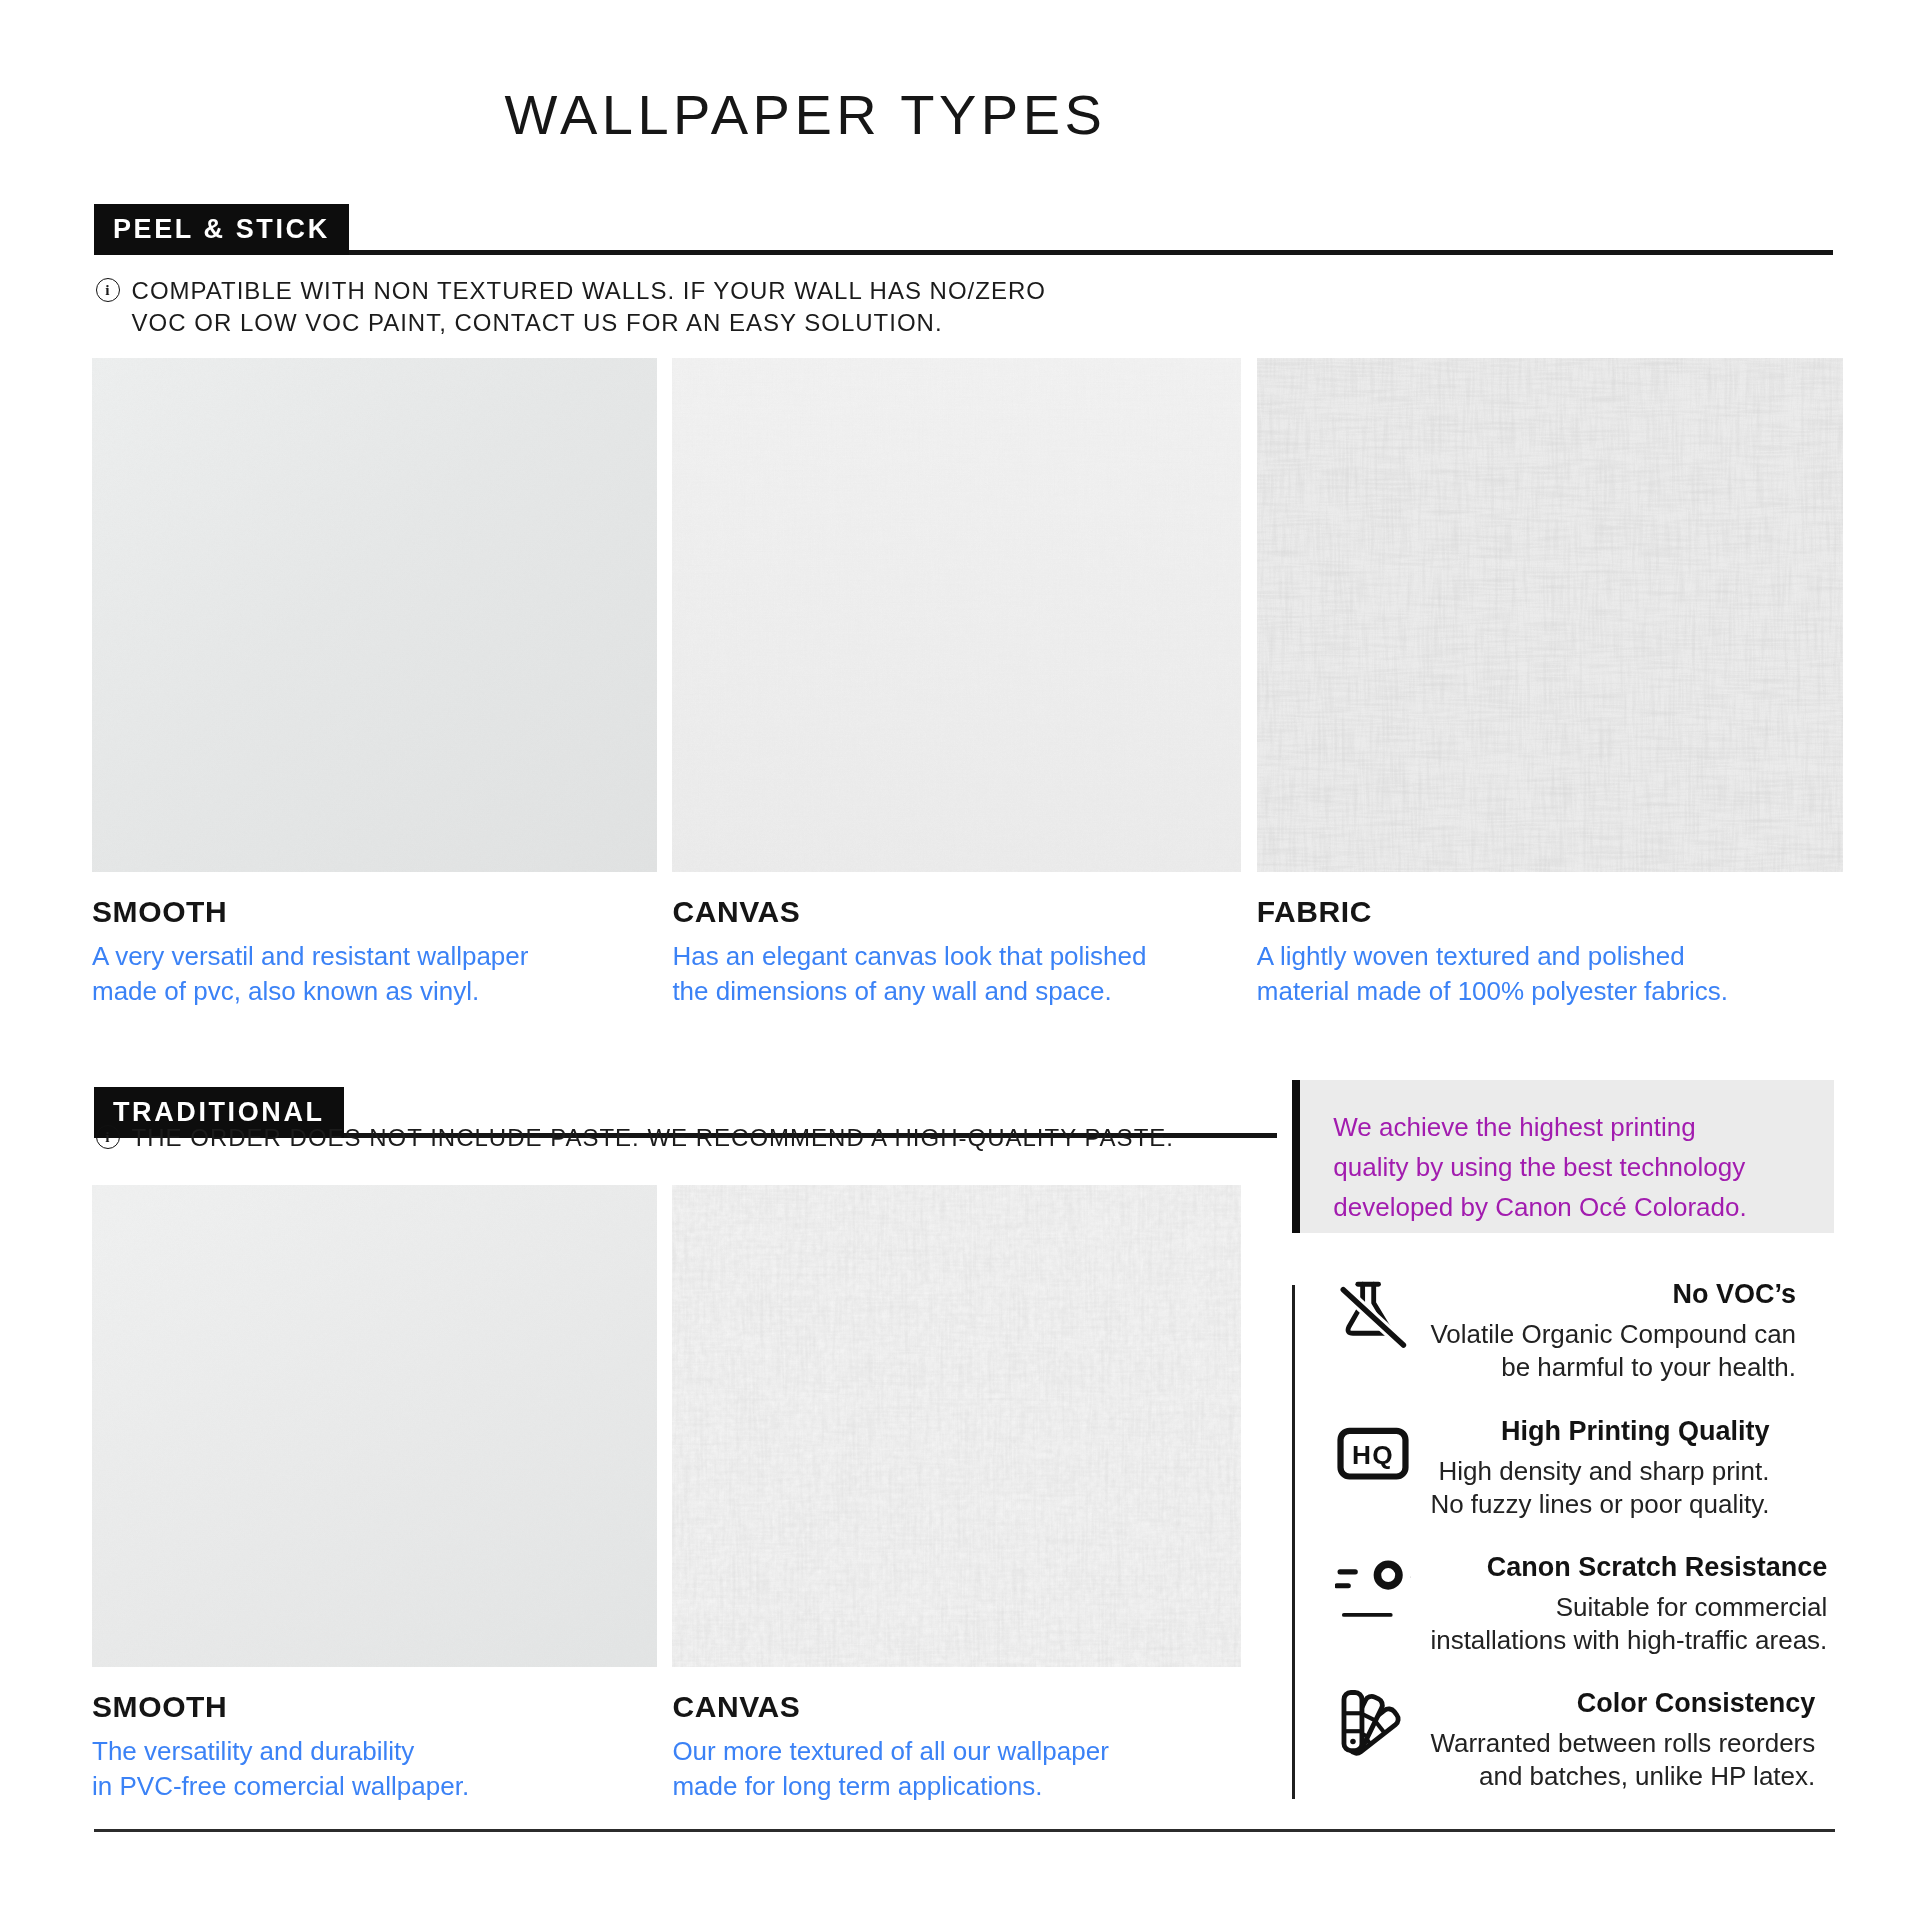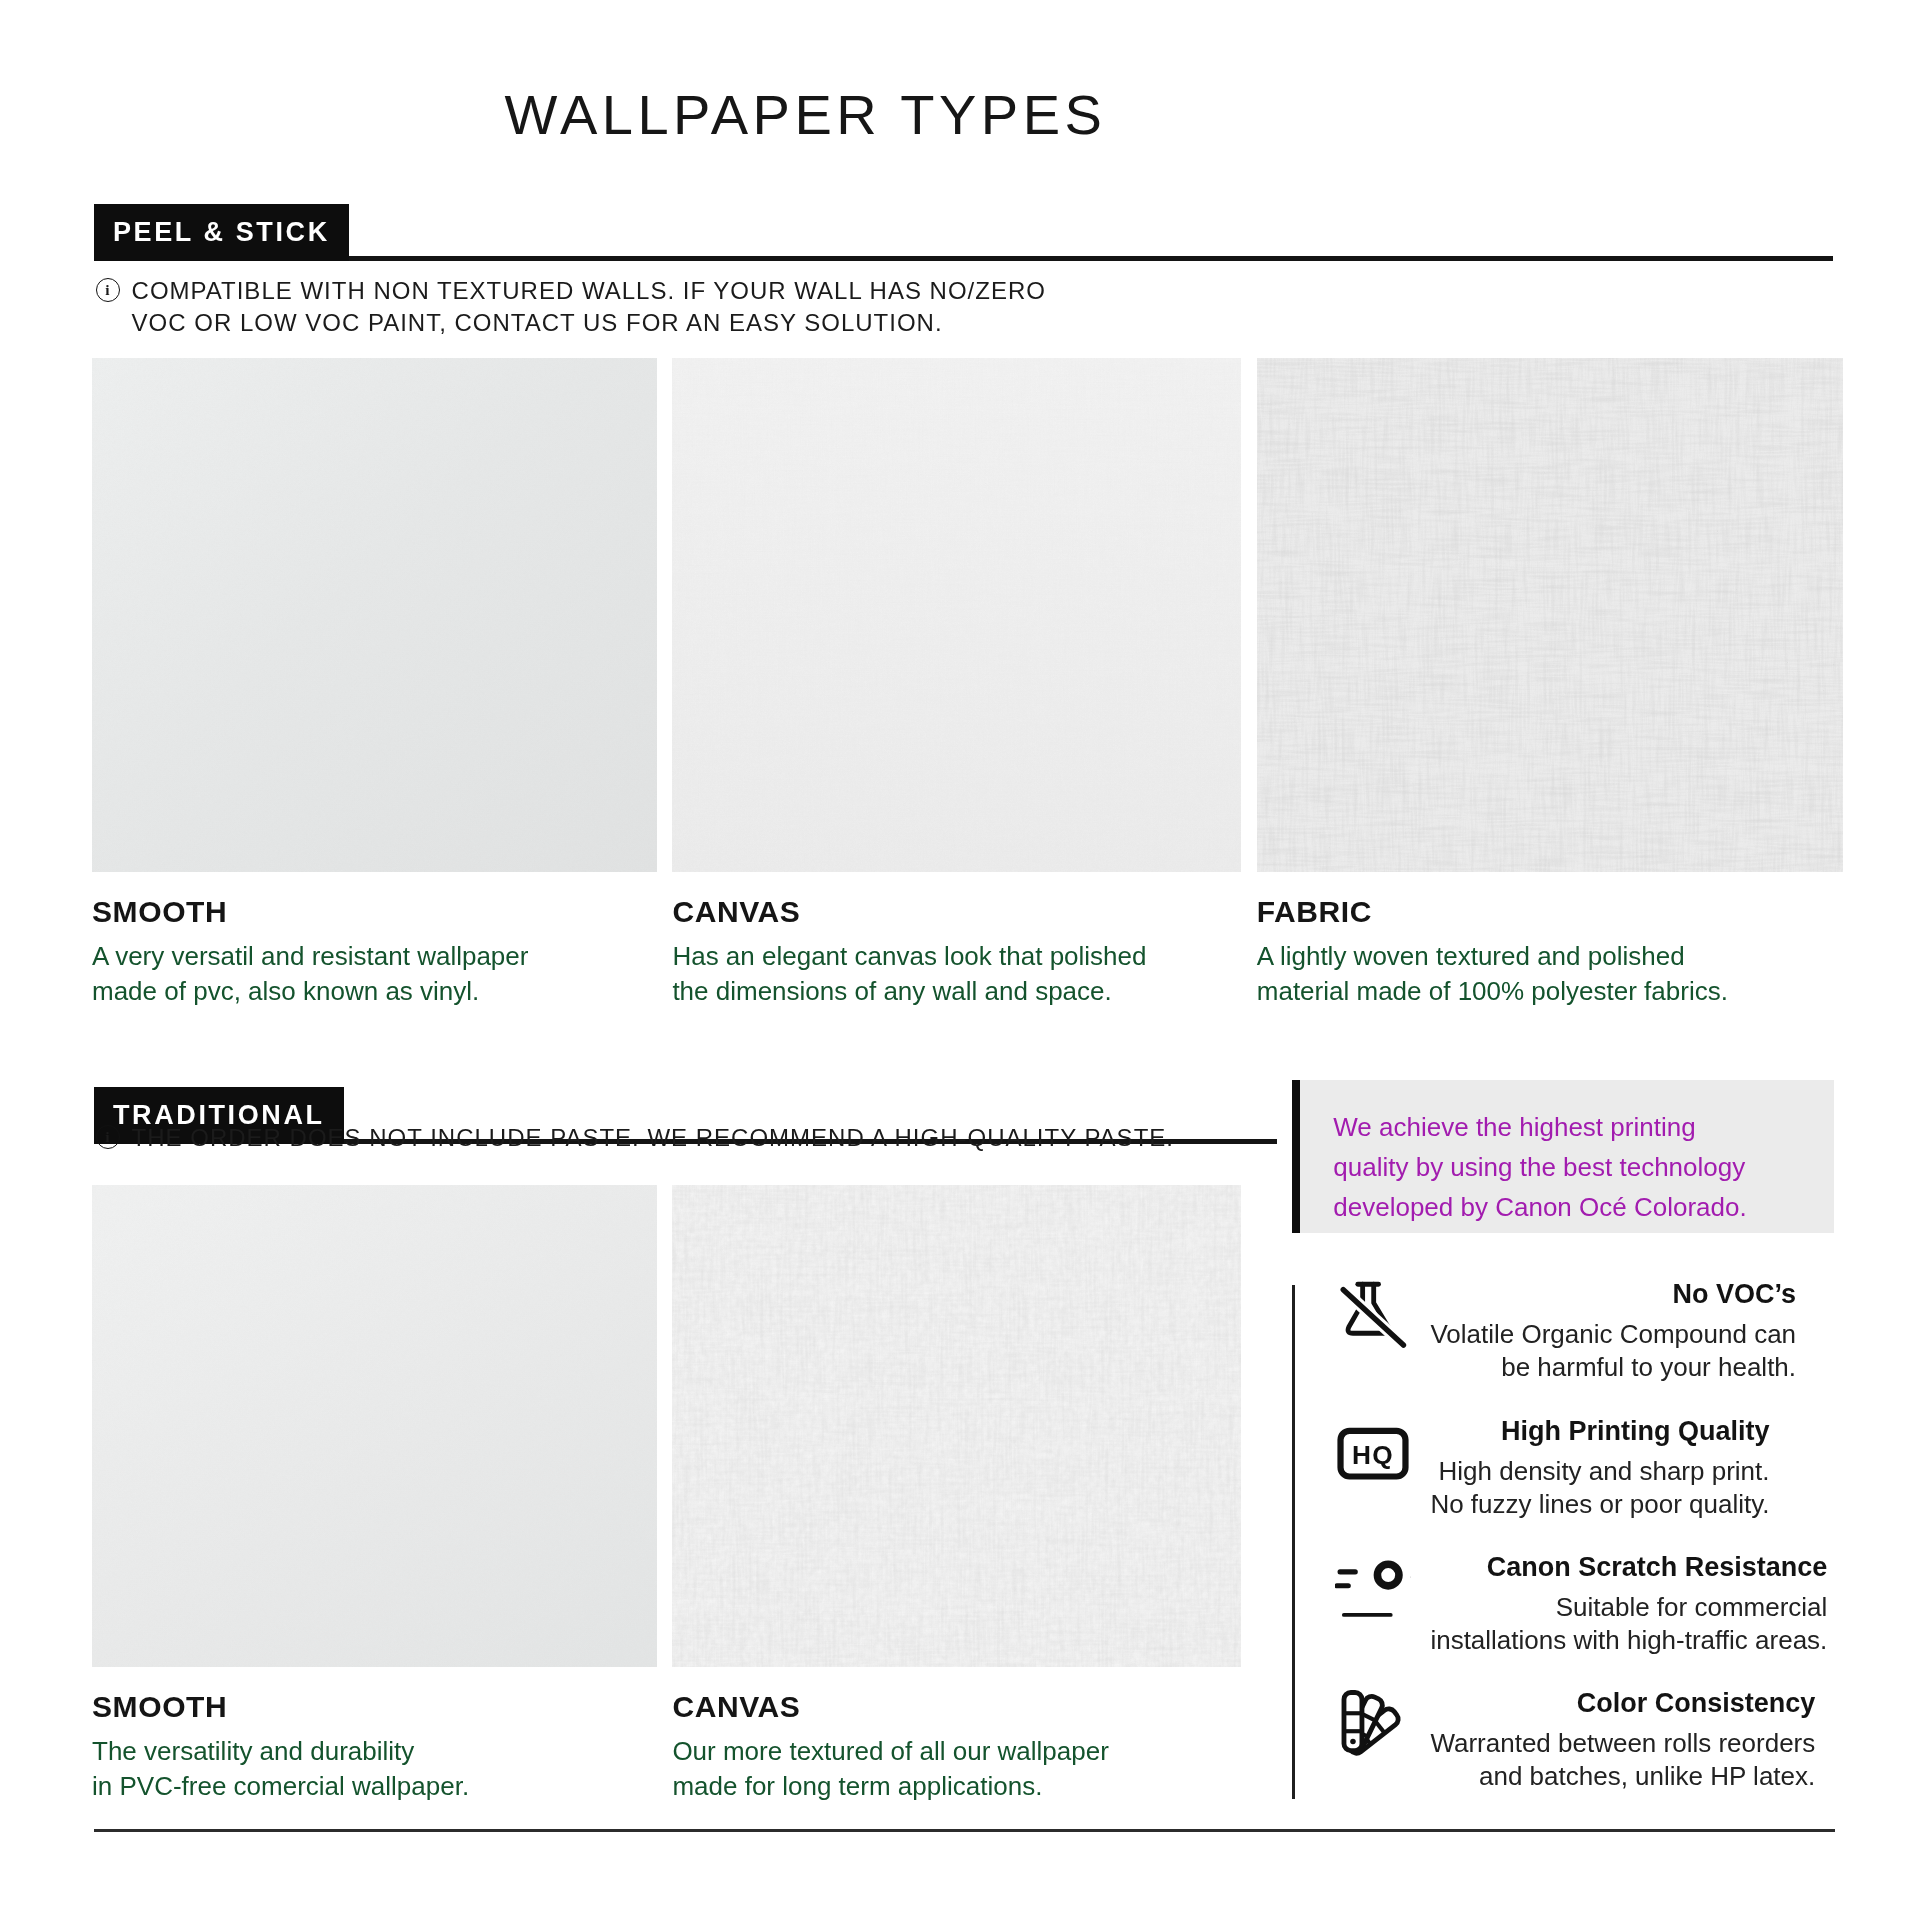--- a/index.html
+++ b/index.html
@@ -5,41 +5,41 @@
   html,body{margin:0;padding:0;background:#ffffff;}
   body{width:1926px;height:1926px;font-family:"Liberation Sans",sans-serif;color:#111;}
   .page{position:relative;width:1926px;height:1926px;background:#fff;overflow:hidden;}
 
   .title{position:absolute;left:94px;top:82px;width:1423px;text-align:center;
          font-size:56px;font-weight:400;letter-spacing:4.5px;color:#161616;}
 
   .section-header{position:absolute;left:94px;display:flex;align-items:flex-end;}
   .section-header.h1{top:204px;width:1739px;}
   .section-header.h2{top:1058px;width:1183px;margin-top:29px;}
-  .chip{background:#0d0d0d;color:#fff;height:57px;display:flex;align-items:center;
+  .chip{background:#0d0d0d;color:#fff;height:51px;display:flex;align-items:center;
         padding:0 19px;font-size:27px;font-weight:600;letter-spacing:2.6px;white-space:nowrap;}
   .hrule{flex:1;height:5.1px;background:#141414;}
 
   .note{position:absolute;left:96px;display:flex;align-items:flex-start;gap:11.6px;
         font-size:24px;line-height:32px;letter-spacing:1px;color:#1b1b1b;}
   .note.n1{top:275px;}
   .note.n2{top:1122px;}
   .info-badge{flex:0 0 auto;width:24px;height:24px;margin-top:3.2px;border:1.9px solid #111;border-radius:50%;
         box-sizing:border-box;display:flex;align-items:center;justify-content:center;
         font-size:15.4px;font-weight:700;font-family:"Liberation Serif",serif;}
 
   .row{position:absolute;left:92px;display:grid;}
   .row.r1{top:358px;grid-template-columns:565px 569px 586px;column-gap:15.4px;}
   .row.r2{top:1185px;grid-template-columns:565px 569px;column-gap:15.4px;}
   .swatch{position:relative;overflow:hidden;background:#e9e9e9;}
   .r1 .swatch{height:514px;}
   .r2 .swatch{height:482px;}
   .tex{display:block;width:100%;height:100%;}
   .cell-label{margin-top:23px;font-size:30px;font-weight:700;letter-spacing:0.6px;color:#151515;}
-  .cell-desc{margin-top:10.3px;font-size:26px;line-height:35px;color:#14532d;}
+  .cell-desc{margin-top:10.3px;font-size:26px;line-height:35px;color:#3b82f6;}
 
   .quality-box{position:absolute;left:1292px;top:1080px;width:542px;height:153px;display:flex;}
   .quality-bar{width:8.3px;background:#0d0d0d;}
   .quality-body{flex:1;background:#ebebeb;padding:27px 19px 0 33px;font-size:26px;line-height:40px;color:#a21caf;box-sizing:border-box;}
 
   .feature-rail{position:absolute;left:1292px;top:1285px;width:2.6px;height:514px;background:#1f1f1f;}
   .feature{position:absolute;left:1330px;width:565px;display:flex;gap:15.4px;text-align:right;}
   .feature.f1{top:1278px;}
   .feature.f2{top:1415px;}
   .feature.f3{top:1551px;}

